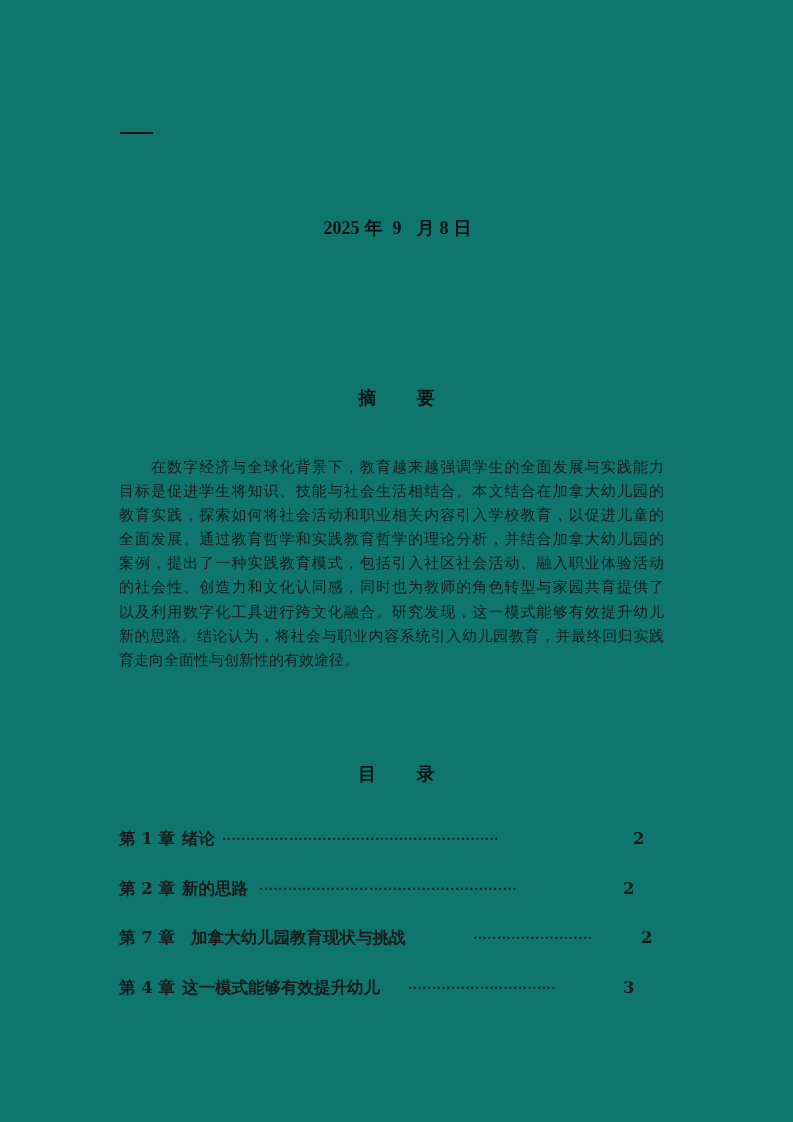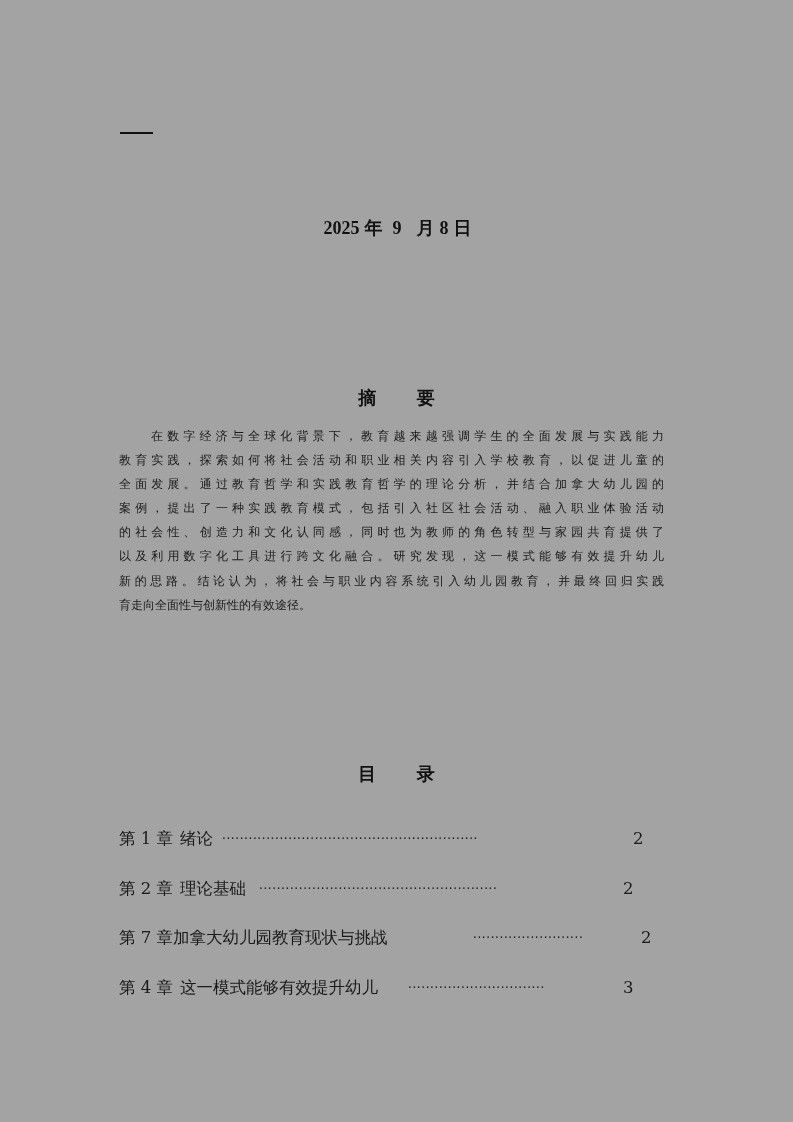--- a/index.html
+++ b/index.html
@@ -12,21 +12,21 @@
       height: 1122px;
       position: relative;
       overflow: hidden;
       color: #111111;
       font-family: "DejaVu Serif", "Liberation Serif", serif;
     }
     .page {
       position: absolute;
       left: 0; top: 0;
       width: 793px; height: 1122px;
-      background: #a3a3a3;
+      background: #0f766e;
     }
     .top-rule {
       position: absolute;
       left: 120px;
       top: 132px;
       width: 33px;
       height: 2px;
       background: #111111;
     }
     .date-line {
@@ -54,24 +54,24 @@
       line-height: 24px;
       letter-spacing: 17px;
       text-indent: 17px;
     }
     .abstract-heading { top: 386px; }
     .toc-heading { top: 762px; text-align: center; }
 
     .abstract-body {
       position: absolute;
       left: 119px;
-      top: 424px;
+      top: 455px;
       width: 545px;
       font-family: "DejaVu Serif", "Liberation Serif", serif;
-      font-size: 12px;
+      font-size: 15px;
       line-height: 24.1px;
       color: #1a1a1a;
     }
     .abstract-body .line {
       display: block;
       white-space: nowrap;
       text-align: justify;
       text-align-last: justify;
       height: 24.1px;
     }
@@ -79,20 +79,21 @@
     .abstract-body .line.last { text-align-last: left; }
 
     .toc {
       position: absolute;
       left: 119px;
       top: 826px;
       width: 560px;
       font-family: "DejaVu Serif", "Liberation Serif", serif;
       font-size: 16.5px;
       color: #1a1a1a;
+      font-weight: bold;
     }
     .toc-row {
       position: relative;
       height: 49.6px;
       line-height: 26px;
       white-space: nowrap;
     }
     .toc-row .chap { display: inline-block; }
     .toc-row .title { display: inline-block; margin-left: 7px; }
     .toc-row .dots {
@@ -104,60 +105,61 @@
       line-height: 26px;
     }
     .toc-row .pg {
       position: absolute;
       top: 0;
     }
     .r1 .dots { left: 103px; width: 392px; }
     .r1 .pg { left: 514px; }
     .r2 .dots { left: 140px; width: 354px; }
     .r2 .pg { left: 504px; }
-    .r3 .title { margin-left: 0; }
+    .r3 .title { margin-left: 16px; }
     .r3 .dots { left: 354px; width: 168px; }
     .r3 .pg { left: 522px; }
     .r4 .dots { left: 289px; width: 206px; }
     .r4 .pg { left: 504px; }
   </style>
 </head>
 <body>
 
 <div class="page">
 
   <div class="top-rule"></div>
 
   <div class="date-line">
     <span>2025</span><span class="sp"></span><span>年</span><span class="sp"></span><span class="sp"></span><span>9</span><span class="sp"></span><span class="sp"></span><span class="sp"></span><span>月</span><span class="sp"></span><span>8</span><span class="sp"></span><span>日</span>
   </div>
 
   <div class="section-heading abstract-heading">摘 要</div>
 
   <div class="abstract-body">
     <span class="line first">在数字经济与全球化背景下，教育越来越强调学生的全面发展与实践能力</span>
+    <span class="line">目标是促进学生将知识、技能与社会生活相结合。本文结合在加拿大幼儿园的</span>
     <span class="line">教育实践，探索如何将社会活动和职业相关内容引入学校教育，以促进儿童的</span>
     <span class="line">全面发展。通过教育哲学和实践教育哲学的理论分析，并结合加拿大幼儿园的</span>
     <span class="line">案例，提出了一种实践教育模式，包括引入社区社会活动、融入职业体验活动</span>
     <span class="line">的社会性、创造力和文化认同感，同时也为教师的角色转型与家园共育提供了</span>
     <span class="line">以及利用数字化工具进行跨文化融合。研究发现，这一模式能够有效提升幼儿</span>
     <span class="line">新的思路。结论认为，将社会与职业内容系统引入幼儿园教育，并最终回归实践</span>
     <span class="line last">育走向全面性与创新性的有效途径。</span>
   </div>
 
   <div class="section-heading toc-heading">目 录</div>
 
   <div class="toc">
     <div class="toc-row r1">
       <span class="chap">第 1 章</span><span class="title">绪论</span>
       <span class="dots">··························································</span>
       <span class="pg">2</span>
     </div>
     <div class="toc-row r2">
-      <span class="chap">第 2 章</span><span class="title">理论基础</span>
+      <span class="chap">第 2 章</span><span class="title">新的思路</span>
       <span class="dots">······················································</span>
       <span class="pg">2</span>
     </div>
     <div class="toc-row r3">
       <span class="chap">第 7 章</span><span class="title">加拿大幼儿园教育现状与挑战</span>
       <span class="dots">·························</span>
       <span class="pg">2</span>
     </div>
     <div class="toc-row r4">
       <span class="chap">第 4 章</span><span class="title">这一模式能够有效提升幼儿</span>

